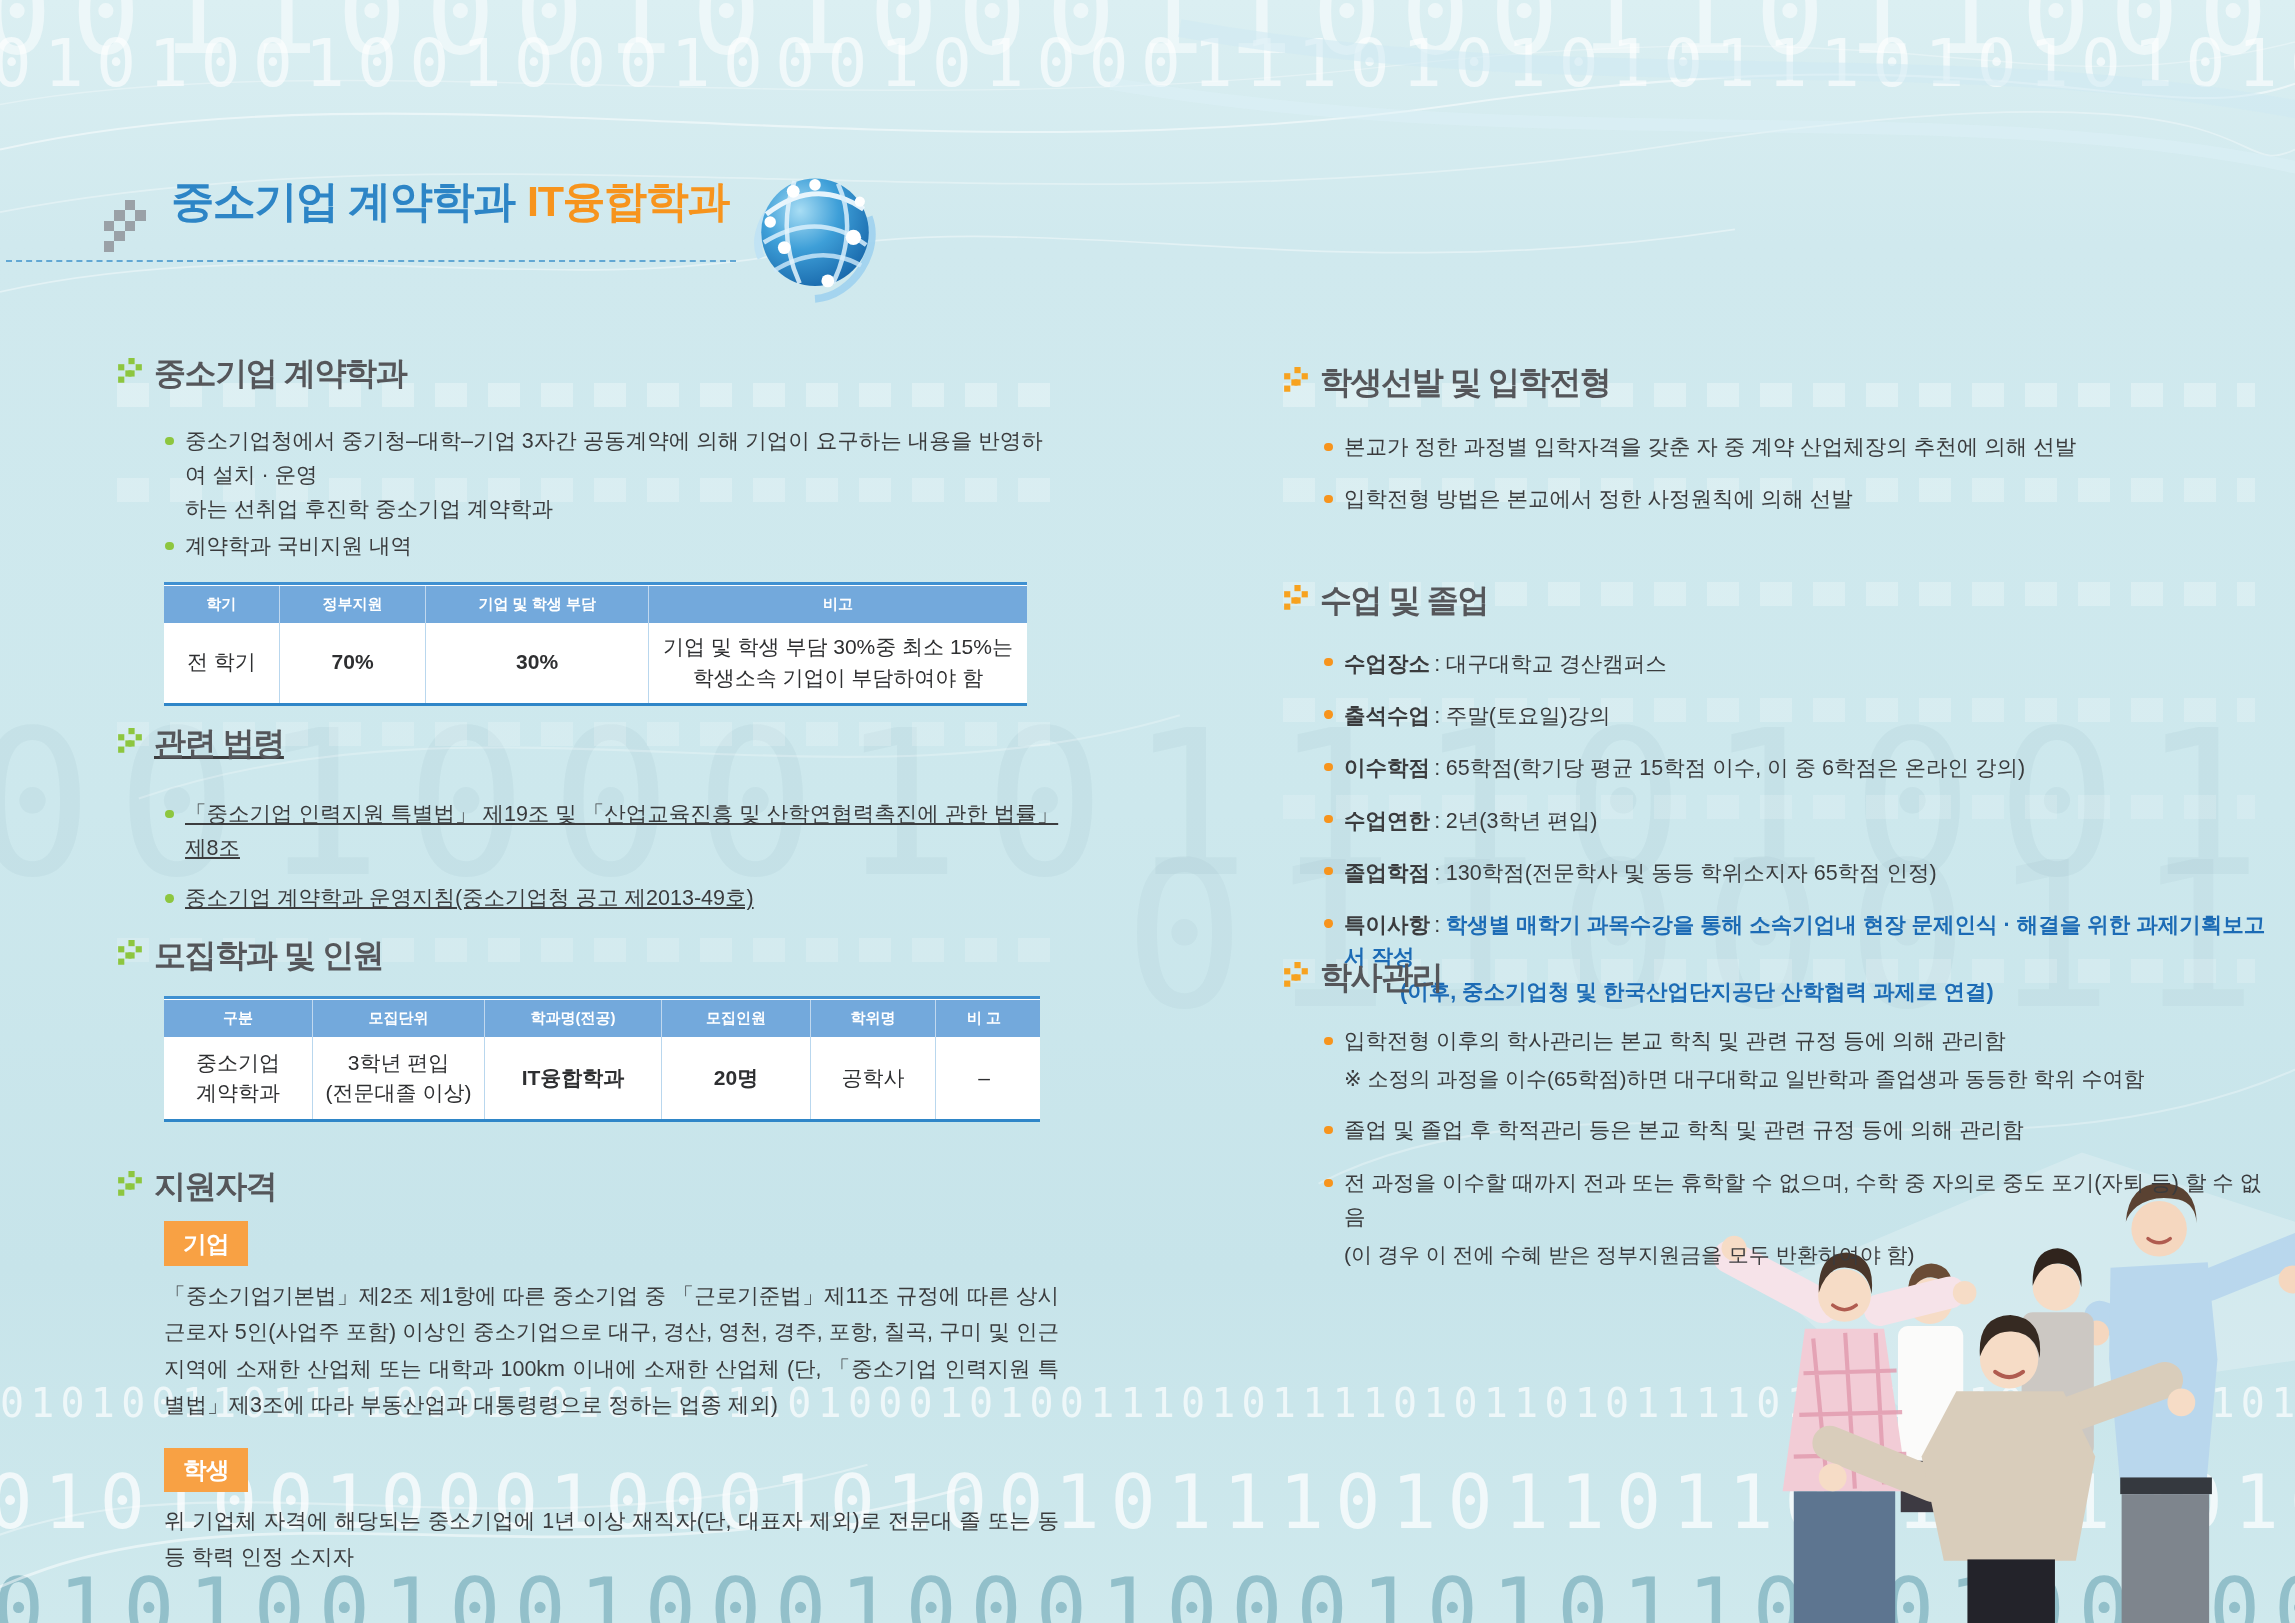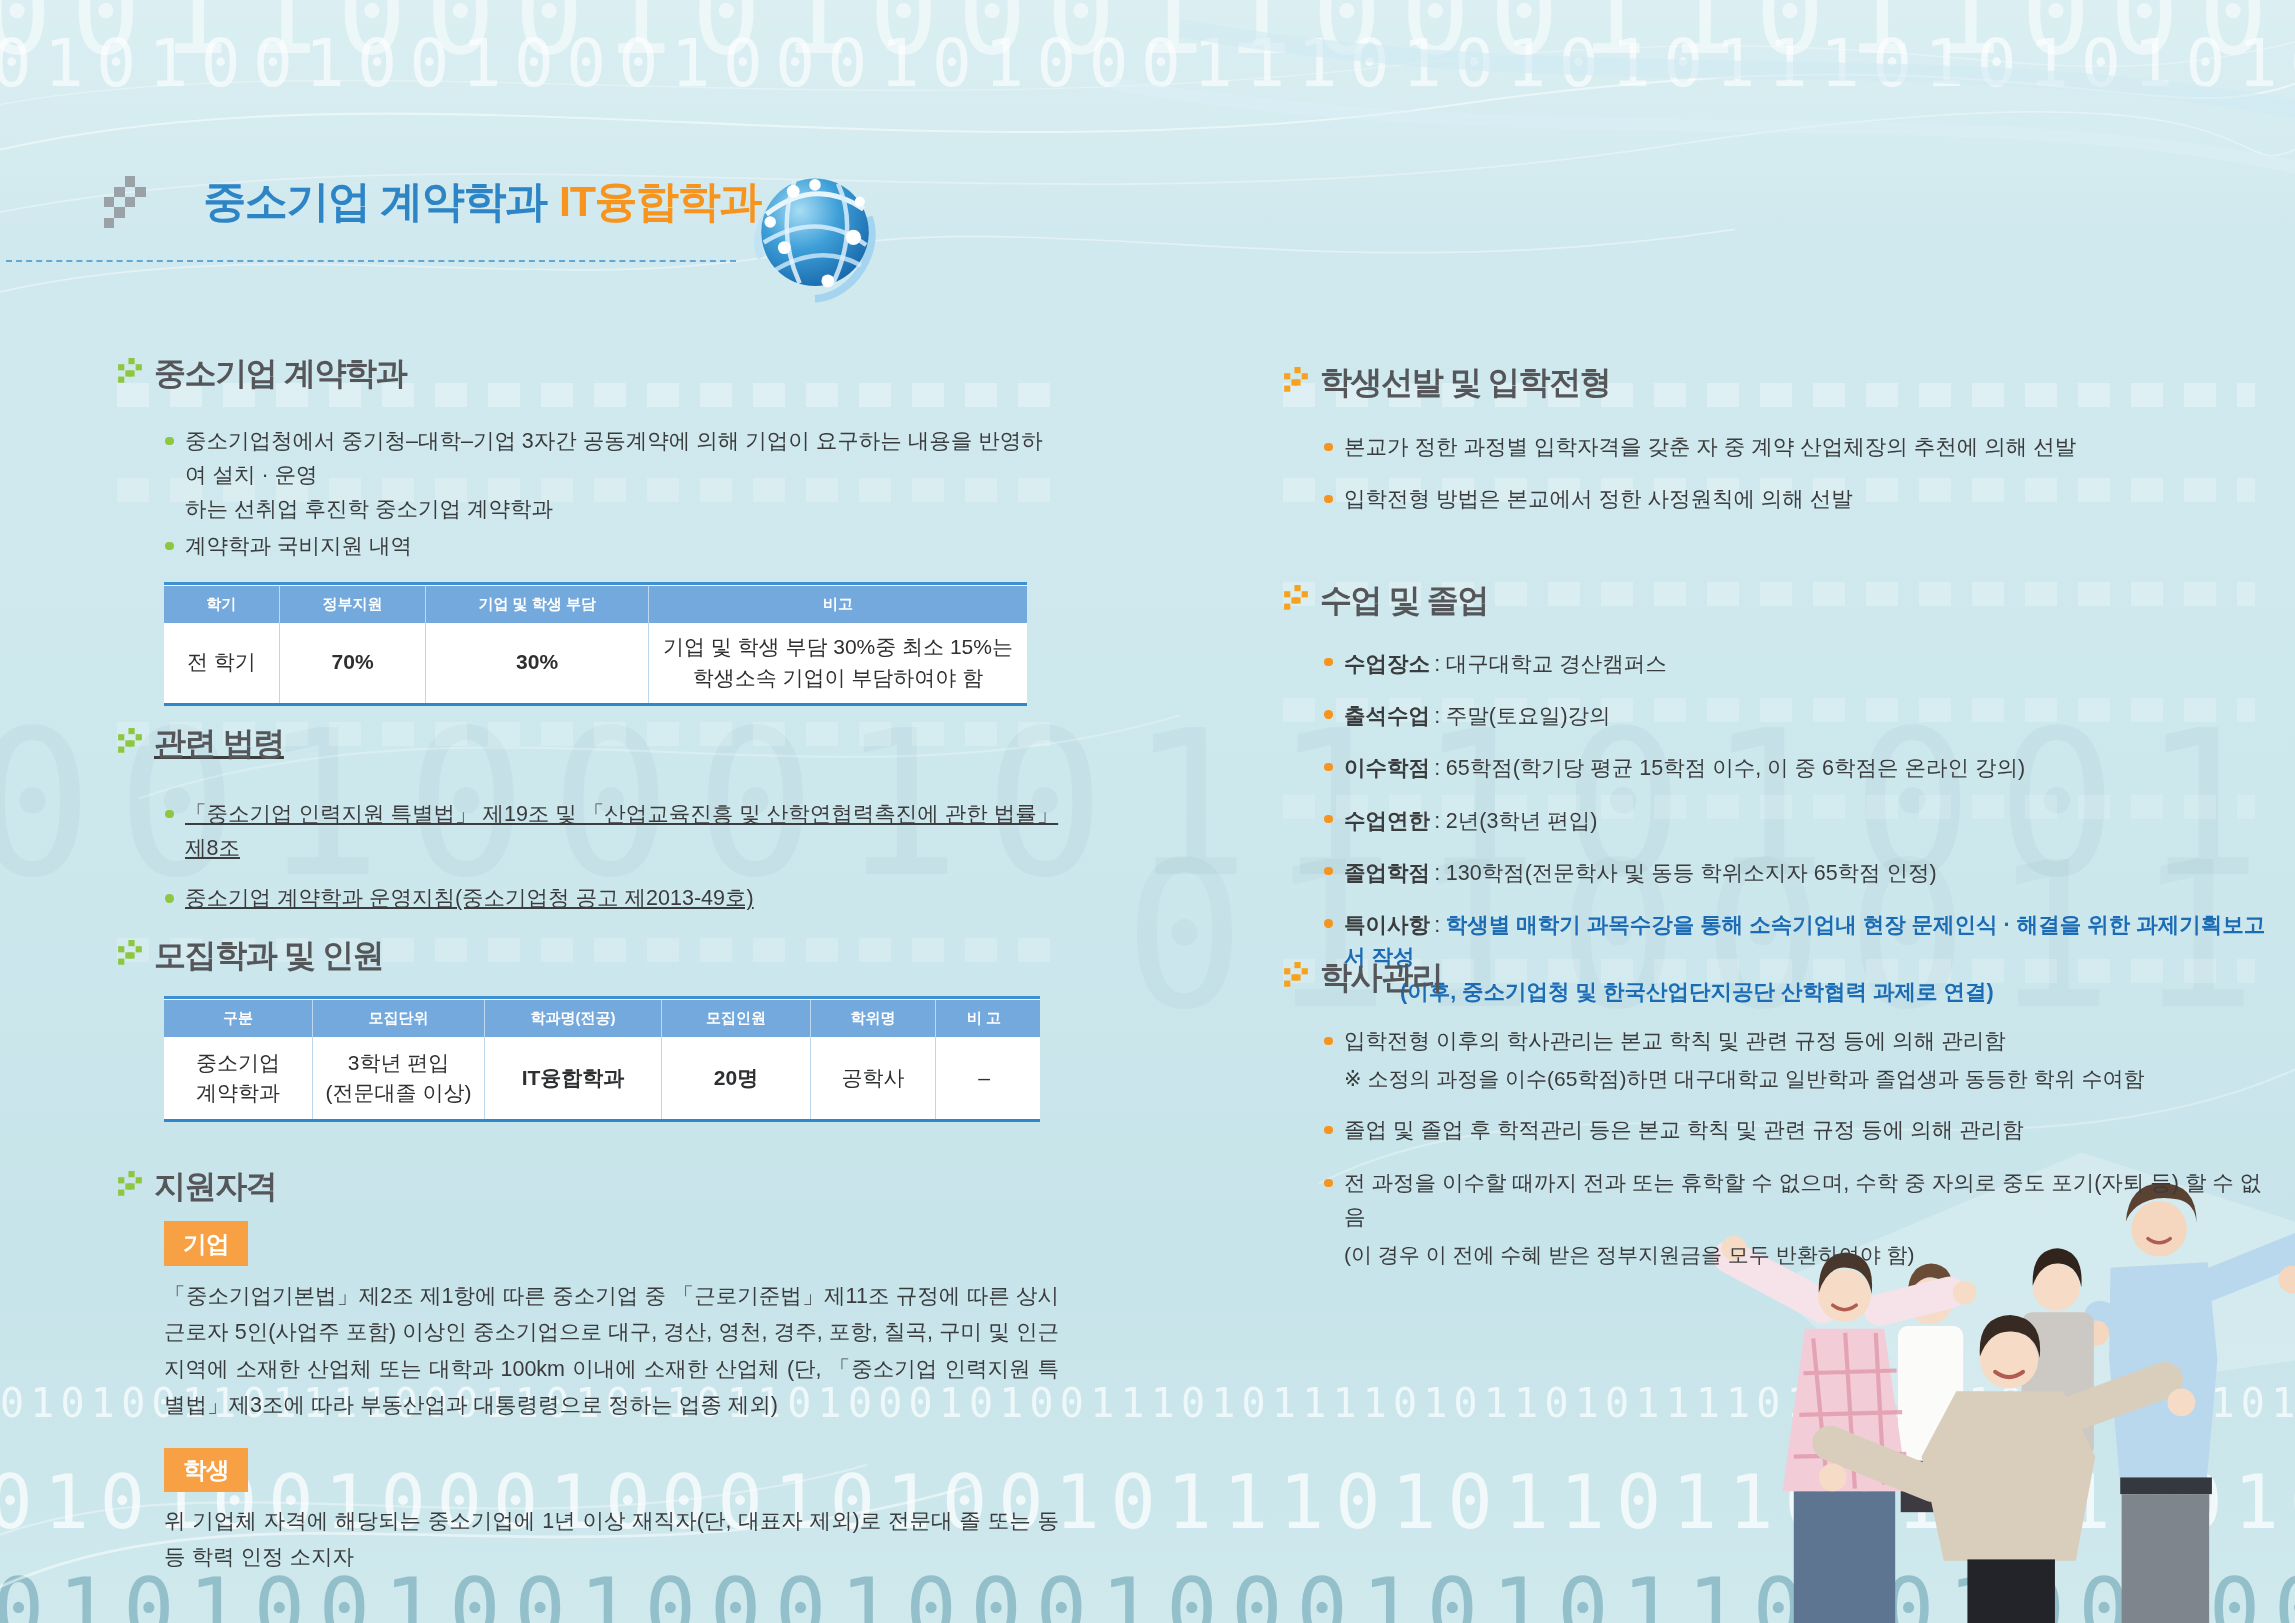--- a/index.html
+++ b/index.html
@@ -12,21 +12,21 @@
   .bin-top2{top:25px;left:-8.3px;font-size:66px;letter-spacing:12.5px;color:rgba(255,255,255,.62);}
   .bin-midl{top:687px;left:-28px;font-size:201px;letter-spacing:23.6px;color:rgba(95,140,150,.07);}
   .bin-midr{top:819px;left:1124px;font-size:201px;letter-spacing:23.6px;color:rgba(95,140,150,.06);}
   .bin-bs{top:1380px;left:0;font-size:40px;letter-spacing:6.2px;color:rgba(255,255,255,.68);}
   .bin-bl{top:1458px;left:-12.5px;font-size:75px;letter-spacing:11px;color:rgba(255,255,255,.72);}
   .bin-bc{top:1560px;left:-7px;font-size:85px;letter-spacing:14px;color:rgba(110,166,180,.62);}
   .waves{position:absolute;inset:0;z-index:1;pointer-events:none;}
   .strip{position:absolute;height:23.6px;z-index:1;
     background:repeating-linear-gradient(90deg,rgba(255,255,255,.5) 0 32px,rgba(255,255,255,0) 32px 53px);}
   
-  .hdr{position:absolute;left:104px;top:151px;z-index:3;display:flex;align-items:center;gap:32px;}
+  .hdr{position:absolute;left:104px;top:151px;z-index:3;display:flex;align-items:flex-end;}
   .pix{display:grid;grid-template-columns:repeat(5,10.4px);grid-auto-rows:10.4px;margin-right:15.3px;margin-top:1.4px;}
   .pix i{background:#9aa1a7;}
   .pix i.o{background:transparent;}
   .title{font-size:43px;font-weight:bold;letter-spacing:-1.4px;margin-top:29px;line-height:1;}
   .t-blue{color:#2d85c6;}
   .t-orange{color:#f7941d;margin-left:12.5px;}
   .dash-line{position:absolute;left:5.6px;top:260px;width:730px;border-top:2.8px dashed #4f9ccf;opacity:.85;z-index:2;}
   .globe{position:absolute;left:751px;top:165px;z-index:3;}
   
   .section{position:absolute;z-index:3;}

